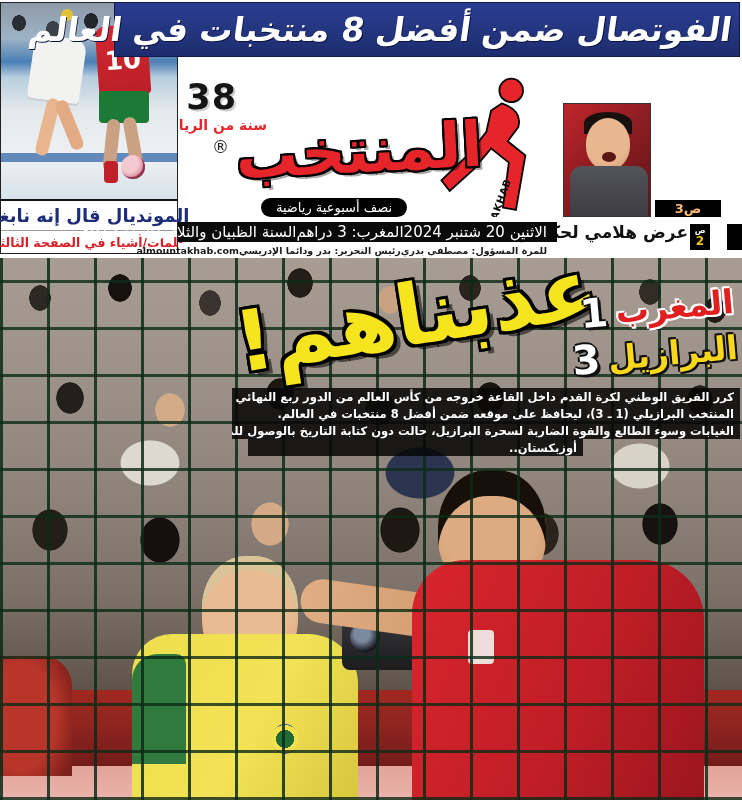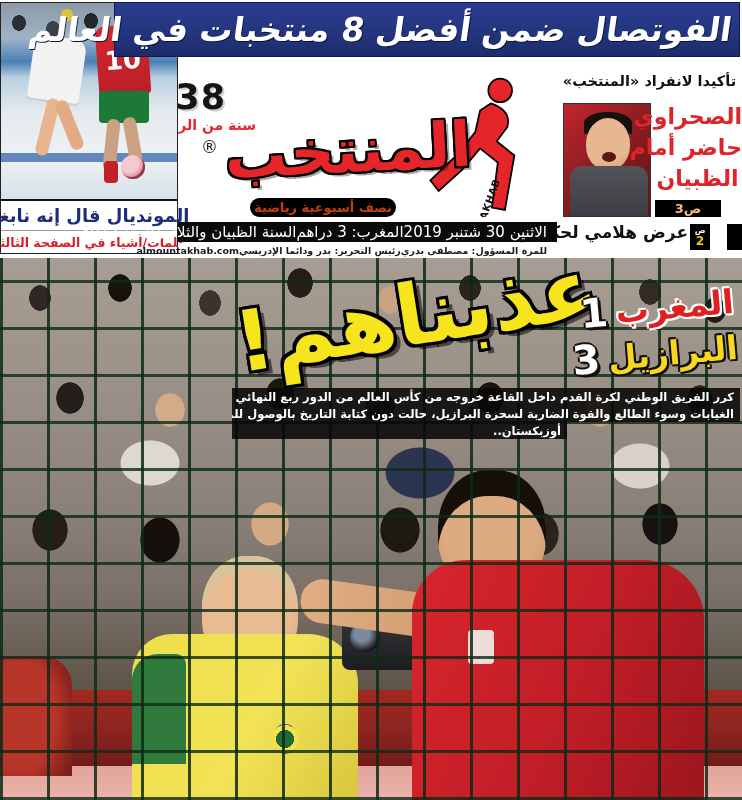--- a/index.html
+++ b/index.html
@@ -51,32 +51,32 @@
   .lp-ball{ position:absolute; left:120px; top:152px; width:24px; height:24px; border-radius:50%;
     background:radial-gradient(circle at 35% 35%, #f4c9cf 0 40%, #d97f93 70%, #a44f63 100%); box-shadow:inset -2px -2px 0 #8d3950;}
   .lp-caption{ width:100%; height:31px; background:#fff; border-top:2px solid #111;
     display:flex; align-items:center; justify-content:center;}
   .lp-caption .txt{ color:#1d2d7a; font-weight:bold; font-size:18px; white-space:nowrap;}
   .lp-subcaption{ width:100%; height:23px; background:#fff; border-top:1px solid #999;
     display:flex; align-items:center; justify-content:center;}
   .lp-subcaption .txt{ color:#d91f26; font-weight:bold; font-size:12.5px; white-space:nowrap;}
 
   
-  .masthead{ position:absolute; left:177px; top:57px; width:379px; height:189px; background:#fff; z-index:4;}
+  .masthead{ position:absolute; left:188px; top:57px; width:379px; height:189px; background:#fff; z-index:4;}
   .mh-38{ position:absolute; right:330px; top:20px; font-size:35px; font-weight:bold; color:#151515;
     text-shadow:2px 2px 0 #cfcfcf; letter-spacing:1px;}
   .mh-years{ position:absolute; right:300px; top:60px; font-size:14px; font-weight:bold; color:#e6252b; white-space:nowrap;}
   .mh-reg{ position:absolute; right:338px; top:80px; font-size:17px; color:#222;}
   .mh-logo{ position:absolute; right:48px; top:52px; width:320px; text-align:center;
     font-size:62px; font-weight:bold; color:#e6252b; line-height:1.35; transform:rotate(-3deg); z-index:2; white-space:nowrap;
     text-shadow:2px 0 0 #000,-2px 0 0 #000,0 2px 0 #000,0 -2px 0 #000,2px 2px 0 #000,-2px -2px 0 #000,2px -2px 0 #000,-2px 2px 0 #000,4px 4px 0 #00000055;}
   .mh-sil{ position:absolute; right:10px; top:18px; width:120px; height:142px; z-index:1;}
   .mh-tagline{ position:absolute; right:160px; top:141px; width:146px; height:19px; background:#000;
     border-radius:10px; display:flex; align-items:center; justify-content:center; z-index:3;}
-  .mh-tagline .txt{ color:#c2410c; font-size:13px; font-weight:bold; white-space:nowrap;}
+  .mh-tagline .txt{ color:#ffffff; font-size:13px; font-weight:normal; white-space:nowrap;}
 
   
   .right-col{ position:absolute; left:557px; top:57px; width:185px; height:197px; background:#fff; z-index:5;}
   .rc-kicker{ position:absolute; top:16px; right:0; width:100%; text-align:center;
     font-size:14.5px; font-weight:bold; color:#111; white-space:nowrap;}
   .rc-photo{ position:absolute; left:6px; top:46px; width:88px; height:114px; overflow:hidden;
     background:linear-gradient(135deg,#c0262c 0%,#8e1d22 45%,#5f1417 100%); border:1px solid #333;}
   .rc-head{ position:absolute; left:22px; top:14px; width:44px; height:52px; border-radius:50% 50% 46% 46%;
     background:radial-gradient(circle at 45% 40%, #e7b790 0 60%, #c99268 100%);}
   .rc-hair{ position:absolute; left:20px; top:8px; width:48px; height:22px; border-radius:50% 50% 0 0; background:#17100c;}
@@ -174,21 +174,21 @@
     text-shadow:2px 0 0 #fff,-2px 0 0 #fff,0 2px 0 #fff,0 -2px 0 #fff,2px 2px 0 #fff,-2px -2px 0 #fff;}
   .score .team2{ font-size:33px; font-weight:bold; color:#f8d71c;
     text-shadow:2px 0 0 #111,-2px 0 0 #111,0 2px 0 #111,0 -2px 0 #111,2px 2px 0 #111,-2px -2px 0 #111;}
   .score .num{ font-size:40px; font-weight:bold; color:#fff;
     text-shadow:2px 0 0 #111,-2px 0 0 #111,0 2px 0 #111,0 -2px 0 #111,3px 3px 0 #111;}
   .score .row+.row{ margin-top:6px;}
 
   .paragraph{ position:absolute; left:232px; top:130px; width:508px; z-index:4; direction:rtl;}
   .paragraph .line{ background:rgba(8,8,8,.88); color:#fff; font-size:11.5px; font-weight:bold;
     line-height:14px; padding:1.5px 6px; white-space:nowrap; overflow:hidden; text-align:right;}
-  .paragraph .line.short{ width:335px; margin-left:0; margin-right:auto;}
+  .paragraph .line.short{ width:335px; margin-left:16px; margin-right:auto;}
 </style>
 </head>
 <body>
 
 <div class="page" data-name="newspaper-front-page">
 
   <div class="top-banner" data-name="top-banner">
     <div class="txt" data-name="banner-headline">أسود الفوتصال ضمن أفضل 8 منتخبات في العالم</div>
   </div>
 
@@ -225,45 +225,39 @@
         <text x="46" y="78" transform="rotate(-70 62 72)" font-size="8.5" font-weight="bold" fill="#111" font-family="DejaVu Sans, sans-serif" letter-spacing="0.5">AL MOUNTAKHAB</text>
       </svg>
     </div>
     <div class="mh-logo" data-name="newspaper-logo">المنتخب</div>
     <div class="mh-tagline" data-name="tagline-strip">
       <div class="txt" data-name="tagline">نصف أسبوعية رياضية</div>
     </div>
   </div>
 
   <div class="right-col" data-name="right-column">
-    <div class="rc-kicker" data-name="kicker">تأكيدا لانفراد «المنتخب»</div>
     <div class="rc-photo" data-name="player-portrait-photo">
       <div class="rc-hair" data-name="player-hair"></div>
       <div class="rc-head" data-name="player-face"></div>
       <div class="rc-mouth" data-name="player-mouth"></div>
       <div class="rc-torso" data-name="player-jersey"></div>
-    </div>
-    <div class="rc-headline" data-name="right-headline">
-      <div data-name="right-headline-line1">الصحراوي</div>
-      <div data-name="right-headline-line2">حاضر أمام</div>
-      <div data-name="right-headline-line3">الظبيان</div>
     </div>
     <div class="rc-badge" data-name="page-badge">ص3</div>
     <div class="rc-subrow" data-name="sub-headline-row">
       <div class="rc-endbar" data-name="end-bar"></div>
       <div class="rc-subbadge" data-name="page-badge-2">
         <span class="s1" data-name="page-badge-2-letter">ص</span>
         <span class="s2" data-name="page-badge-2-number">2</span>
       </div>
       <div class="rc-subheadline" data-name="sub-headline">عرض هلامي لحكيمي</div>
     </div>
   </div>
 
   <div class="date-strip" data-name="dateline-strip">
-    <span data-name="issue-date">الاثنين 30 شتنبر 2019</span>
+    <span data-name="issue-date">الاثنين 20 شتنبر 2024</span>
     <span data-name="price">المغرب: 3 دراهم</span>
     <span data-name="volume">السنة الظبيان والثلاثون</span>
     <span data-name="issue-number">العدد 3912</span>
   </div>
   <div class="staff-row" data-name="staff-row">
     <span data-name="managing-director">للمرة المسؤول: مصطفى بدري</span>
     <span data-name="editor-in-chief">رئيس التحرير: بدر ودائما الإدريسي</span>
     <span data-name="website">almountakhab.com</span>
   </div>
 
@@ -293,18 +287,19 @@
         <span class="num" data-name="home-team-score">1</span>
       </div>
       <div class="row" data-name="score-row-away">
         <span class="team2" data-name="away-team-name">البرازيل</span>
         <span class="num" data-name="away-team-score">3</span>
       </div>
     </div>
 
     <div class="paragraph" data-name="lead-paragraph">
       <div class="line" data-name="lead-paragraph-line">كرر الفريق الوطني لكرة القدم داخل القاعة خروجه من كأس العالم من الدور ربع النهائي للمرة الثانية تواليا، ودائما على يد</div>
+      <div class="line" data-name="lead-paragraph-line">المنتخب البرازيلي (1 ـ 3)، ليحافظ على موقعه ضمن أفضل 8 منتخبات في العالم.</div>
       <div class="line" data-name="lead-paragraph-line">الغيابات وسوء الطالع والقوة الضاربة لسحرة البرازيل، حالت دون كتابة التاريخ بالوصول للمربع الذهبي خلال نسخة</div>
       <div class="line short" data-name="lead-paragraph-line">أوزبكستان..</div>
     </div>
   </div>
 
 </div>
 
 </body></html>

